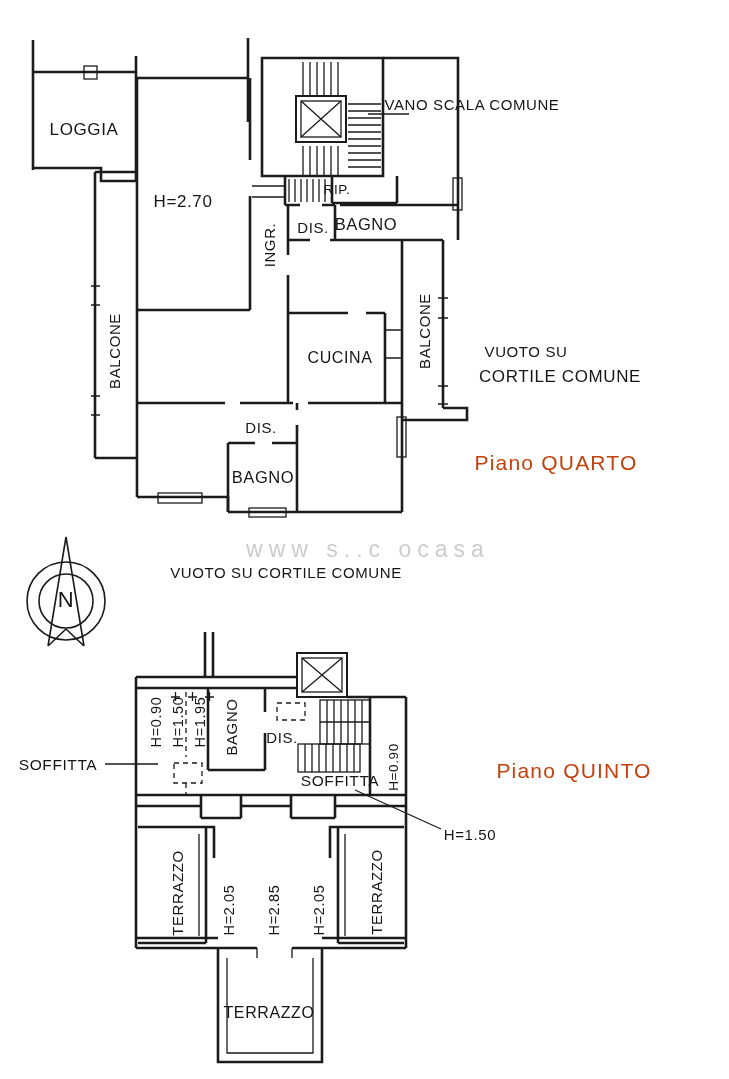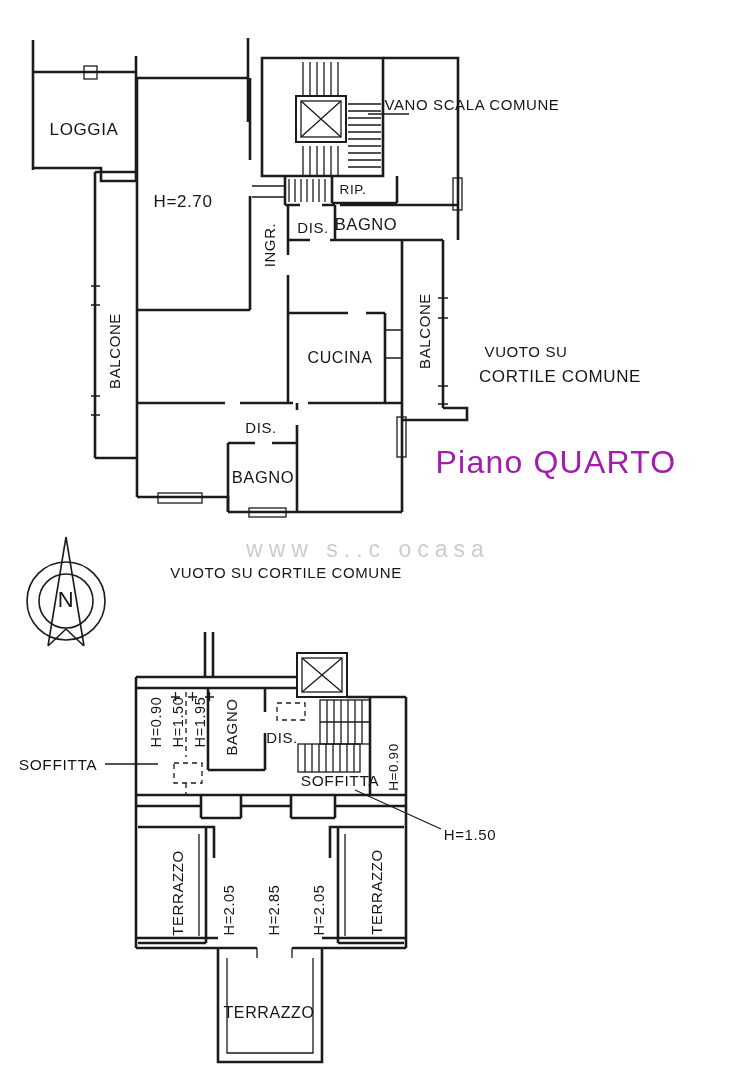--- a/index.html
+++ b/index.html
@@ -2,21 +2,21 @@
 <html><head>
 <meta charset="utf-8">
 <style>
   html,body{margin:0;padding:0;background:#ffffff;}
   .plan{position:relative;width:729px;height:1079px;background:#ffffff;overflow:hidden;
         font-family:"Liberation Sans",sans-serif;}
   .plan svg{position:absolute;left:0;top:0;}
   .lbl{position:absolute;color:#161616;white-space:nowrap;letter-spacing:0.6px;
        transform:translate(-50%,-50%);line-height:1;}
   .v{transform:translate(-50%,-50%) rotate(-90deg);}
-  .title{font-size:32px;letter-spacing:1.2px;color:#a21caf;}
+  .title{font-size:21px;letter-spacing:1.2px;color:#c2410c;}
   .wm{color:#cccccc;font-size:23px;letter-spacing:6px;}
   .w{stroke:#1b1b1b;stroke-width:2.6;fill:none;}
   .t{stroke:#1b1b1b;stroke-width:1.3;fill:none;}
   .d{stroke:#1b1b1b;stroke-width:1.3;fill:none;stroke-dasharray:5 4;}
   .c{stroke:#1b1b1b;stroke-width:1.6;fill:none;}
 </style>
 </head>
 <body>
 
 <div class="plan">
@@ -116,21 +116,21 @@
 
       <path class="t" d="M105,764 H158"></path>
       <path class="t" d="M355,790 L441,829"></path>
     </g>
   </svg>
 
   <div class="lbl" style="left:84px;top:129px;font-size:17px">LOGGIA</div>
   <div class="lbl" style="left:472px;top:104px;font-size:15px">VANO SCALA COMUNE</div>
   <div class="lbl" style="left:183px;top:201px;font-size:17px">H=2.70</div>
   <div class="lbl v" style="left:269px;top:245px;font-size:15px">INGR.</div>
-  <div class="lbl" style="left:353px;top:190px;font-size:13.5px">RIP.</div>
+  <div class="lbl" style="left:337px;top:190px;font-size:13.5px">RIP.</div>
   <div class="lbl" style="left:313px;top:227px;font-size:15px">DIS.</div>
   <div class="lbl" style="left:366px;top:224px;font-size:16.5px">BAGNO</div>
   <div class="lbl" style="left:340px;top:358px;font-size:16px">CUCINA</div>
   <div class="lbl v" style="left:424px;top:331px;font-size:15px">BALCONE</div>
   <div class="lbl v" style="left:114px;top:351px;font-size:15px">BALCONE</div>
   <div class="lbl" style="left:526px;top:351px;font-size:15px">VUOTO SU</div>
   <div class="lbl" style="left:560px;top:376px;font-size:17px">CORTILE COMUNE</div>
   <div class="lbl title" style="left:556px;top:462px">Piano QUARTO</div>
   <div class="lbl" style="left:261px;top:427px;font-size:15px">DIS.</div>
   <div class="lbl" style="left:263px;top:477px;font-size:16.5px">BAGNO</div>
@@ -141,20 +141,21 @@
 
   <div class="lbl v" style="left:156px;top:722px;font-size:14.5px">H=0.90</div>
   <div class="lbl v" style="left:178px;top:722px;font-size:14.5px">H=1.50</div>
   <div class="lbl v" style="left:200px;top:722px;font-size:14.5px">H=1.95</div>
   <div class="lbl v" style="left:231px;top:727px;font-size:15px">BAGNO</div>
   <div class="lbl" style="left:282px;top:737px;font-size:15px">DIS.</div>
   <div class="lbl" style="left:58px;top:765px;font-size:15.5px">SOFFITTA</div>
   <div class="lbl" style="left:340px;top:781px;font-size:15.5px">SOFFITTA</div>
   <div class="lbl v" style="left:394px;top:767px;font-size:13.5px">H=0.90</div>
   <div class="lbl" style="left:470px;top:834px;font-size:15px">H=1.50</div>
+  <div class="lbl title" style="left:574px;top:770px">Piano QUINTO</div>
   <div class="lbl v" style="left:177px;top:893px;font-size:15px">TERRAZZO</div>
   <div class="lbl v" style="left:229px;top:910px;font-size:14.5px">H=2.05</div>
   <div class="lbl v" style="left:274px;top:910px;font-size:14.5px">H=2.85</div>
   <div class="lbl v" style="left:319px;top:910px;font-size:14.5px">H=2.05</div>
   <div class="lbl v" style="left:376px;top:892px;font-size:15px">TERRAZZO</div>
   <div class="lbl" style="left:269px;top:1013px;font-size:16px">TERRAZZO</div>
 
 </div>
 
 </body></html>

